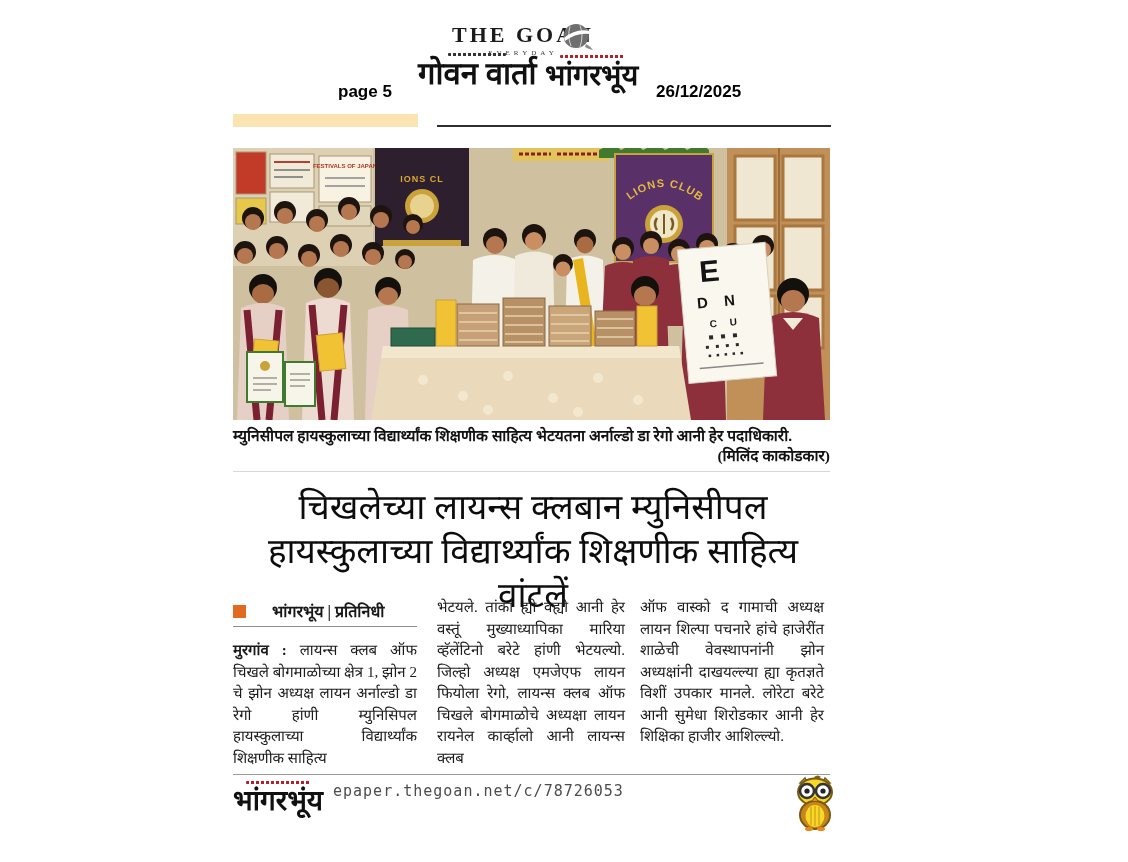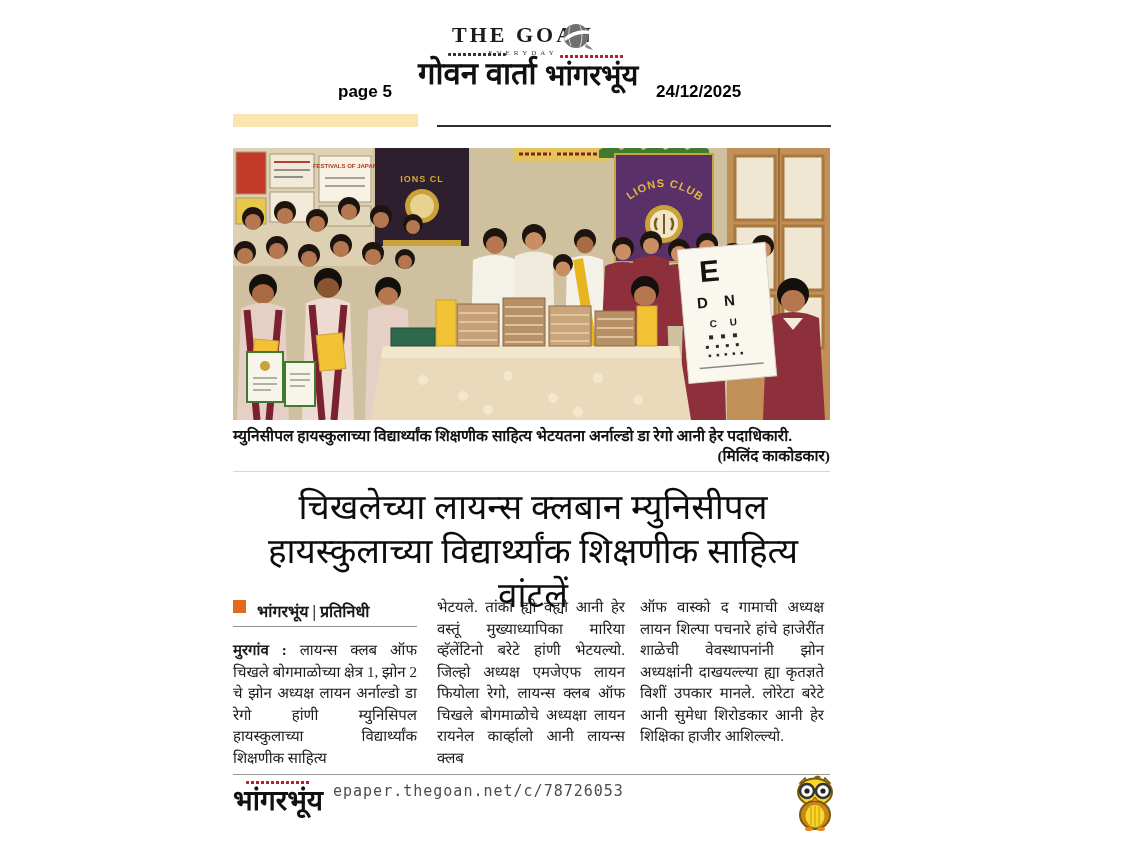--- a/index.html
+++ b/index.html
@@ -34,21 +34,21 @@
   .caption{left:233px;top:426px;width:597px;font-family:"Liberation Serif","DejaVu Serif",serif;
            font-weight:bold;font-size:15.5px;line-height:20px;color:#121212;}
   .caption-credit{text-align:right;}
   .caption-rule{left:233px;top:471px;width:597px;height:1px;background:#d7d7d7;}
 
   
   .headline{left:233px;top:486px;width:600px;font-family:"Liberation Serif","DejaVu Serif",serif;
             font-weight:normal;font-size:35px;line-height:44px;color:#0c0c0c;text-align:center;}
 
   
-  .byline{left:233px;top:600px;width:184px;display:flex;gap:11px;}
+  .byline{left:233px;top:600px;width:184px;display:flex;align-items:center;gap:26px;}
   .byline-square{width:13px;height:13px;background:#e06b1f;flex:0 0 auto;}
   .byline-text{font-family:"Liberation Serif",serif;font-weight:bold;font-size:16px;color:#181818;}
   .byline-rule{left:233px;top:626px;width:184px;height:1px;background:#8f8f8f;}
 
   .col{font-family:"Liberation Serif","DejaVu Serif",serif;font-size:15px;line-height:21.5px;
        color:#1a1a1a;text-align:justify;}
   .col1{left:233px;top:640px;width:184px;}
   .col2{left:437px;top:597px;width:188px;}
   .col3{left:640px;top:597px;width:184px;}
   .col b{font-weight:bold;}
@@ -86,21 +86,21 @@
     <div class="micro-tagline micro-dark"></div>
     <div class="deva-logo">गोवन वार्ता</div>
   </div>
 
   <div class="abs bhangar">
     <div class="micro-tagline micro-red"></div>
     <div class="deva-logo">भांगरभूंय</div>
   </div>
 
   <div class="abs page-label">page 5</div>
-  <div class="abs date-label">24/12/2025</div>
+  <div class="abs date-label">26/12/2025</div>
 
   <div class="abs yellow-bar"></div>
   <div class="abs top-rule"></div>
 
   <div class="abs photo">
     <svg width="597" height="272" viewBox="0 0 597 272">
 
       <rect x="0" y="0" width="597" height="272" fill="#cfc0a0"></rect>
 
       <g>

